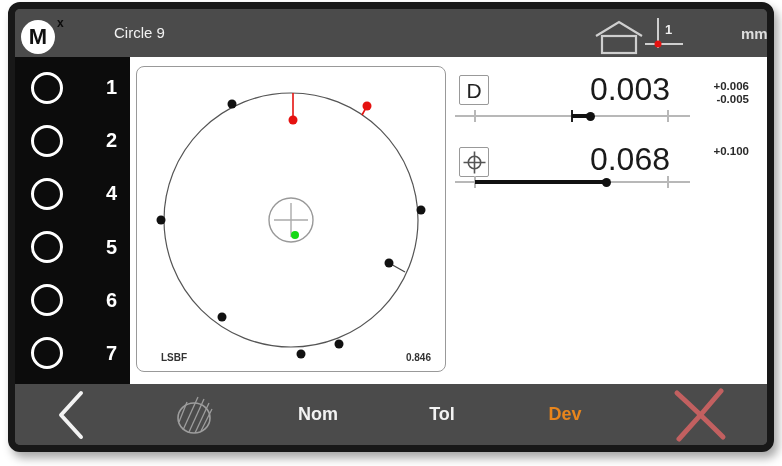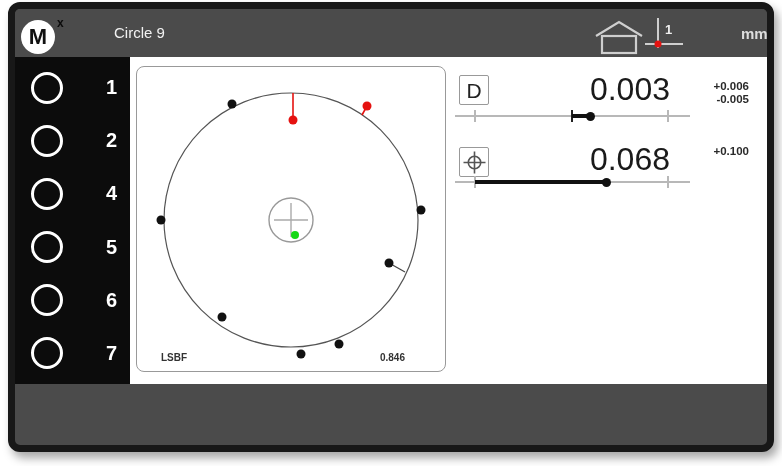--- a/index.html
+++ b/index.html
@@ -29,21 +29,21 @@
   .sb-item { display: flex; align-items: center; justify-content: space-between; padding: 0 13px 0 16px; }
   .sb-circle { width: 32px; height: 32px; border: 3px solid #fff; border-radius: 50%; }
   .sb-num { color: #fff; font-size: 20px; font-weight: bold; }
 
   
   .main { position: absolute; left: 115px; top: 48px; width: 637px; height: 327px; background: #fff; }
   .plot-card { position: absolute; left: 6px; top: 9px; width: 310px; height: 306px;
                border: 1.5px solid #999; border-radius: 8px; background: #fff; }
   .plot-label { position: absolute; bottom: 8px; font-size: 10px; font-weight: bold; color: #333; }
   .plot-label.l { left: 24px; }
-  .plot-label.r { right: 40px; padding-left: 26px; }
+  .plot-label.r { right: 14px; padding-left: 26px; }
 
   
   .sym-box { position: absolute; left: 329px; width: 30px; height: 30px; border: 1.5px solid #999;
              border-radius: 2px; background: #fff; display: flex; align-items: center; justify-content: center; }
   .sym-letter { font-size: 21px; color: #222; font-weight: 500; line-height: 1; }
   .res-value { position: absolute; left: 360px; width: 180px; text-align: right;
                font-size: 32px; color: #1a1a1a; line-height: 32px; }
   .res-tol { position: absolute; left: 575px; width: 44px; text-align: right;
              font-size: 11.5px; font-weight: bold; color: #2a2a2a; line-height: 13px; }
   .tolbar { position: absolute; left: 325px; width: 235px; height: 14px; }
@@ -177,14 +177,37 @@
     <div class="tolbar" style="top:118px">
       <div class="line"></div>
       <div class="tick t-left"></div>
       <div class="tick t-right"></div>
 
       <div class="seg" style="left: 20px; width: 131.24px;"></div>
       <div class="dot" style="left: 146.74px;"></div>
     </div>
   </div>
 
+  <div class="bottombar">
+    <svg class="bb-back" width="30" height="52" viewBox="0 0 30 52">
+      <polyline points="26,4 6,26 26,48" fill="none" stroke="#f2f2f2" stroke-width="4" stroke-linecap="round" stroke-linejoin="round"></polyline>
+    </svg>
+
+    <svg class="bb-hatch" width="46" height="44" viewBox="0 0 46 44">
+      <ellipse cx="23" cy="26" rx="16" ry="15" fill="none" stroke="#9d9d9d" stroke-width="1.6"></ellipse>
+      <line x1="8" y1="30" x2="16" y2="10" stroke="#9d9d9d" stroke-width="1.3"></line>
+      <line x1="12" y1="38" x2="27" y2="5" stroke="#9d9d9d" stroke-width="1.3"></line>
+      <line x1="18" y1="40" x2="33" y2="7" stroke="#9d9d9d" stroke-width="1.3"></line>
+      <line x1="24" y1="41" x2="38" y2="11" stroke="#9d9d9d" stroke-width="1.3"></line>
+      <line x1="30" y1="39" x2="41" y2="17" stroke="#9d9d9d" stroke-width="1.3"></line>
+    </svg>
+
+    <div class="bb-tab bb-nom">Nom</div>
+    <div class="bb-tab bb-tol">Tol</div>
+    <div class="bb-tab bb-dev" id="dev-tab" style="color: rgb(232, 133, 28);">Dev</div>
+
+    <svg class="bb-x" width="60" height="54" viewBox="0 0 60 54">
+      <path d="M7,5 Q29,25 53,49" fill="none" stroke="#c26060" stroke-width="5" stroke-linecap="round"></path>
+      <path d="M51,3 Q31,27 9,51" fill="none" stroke="#c26060" stroke-width="5" stroke-linecap="round"></path>
+    </svg>
+  </div>
 
 </div>
 
 </body></html>

